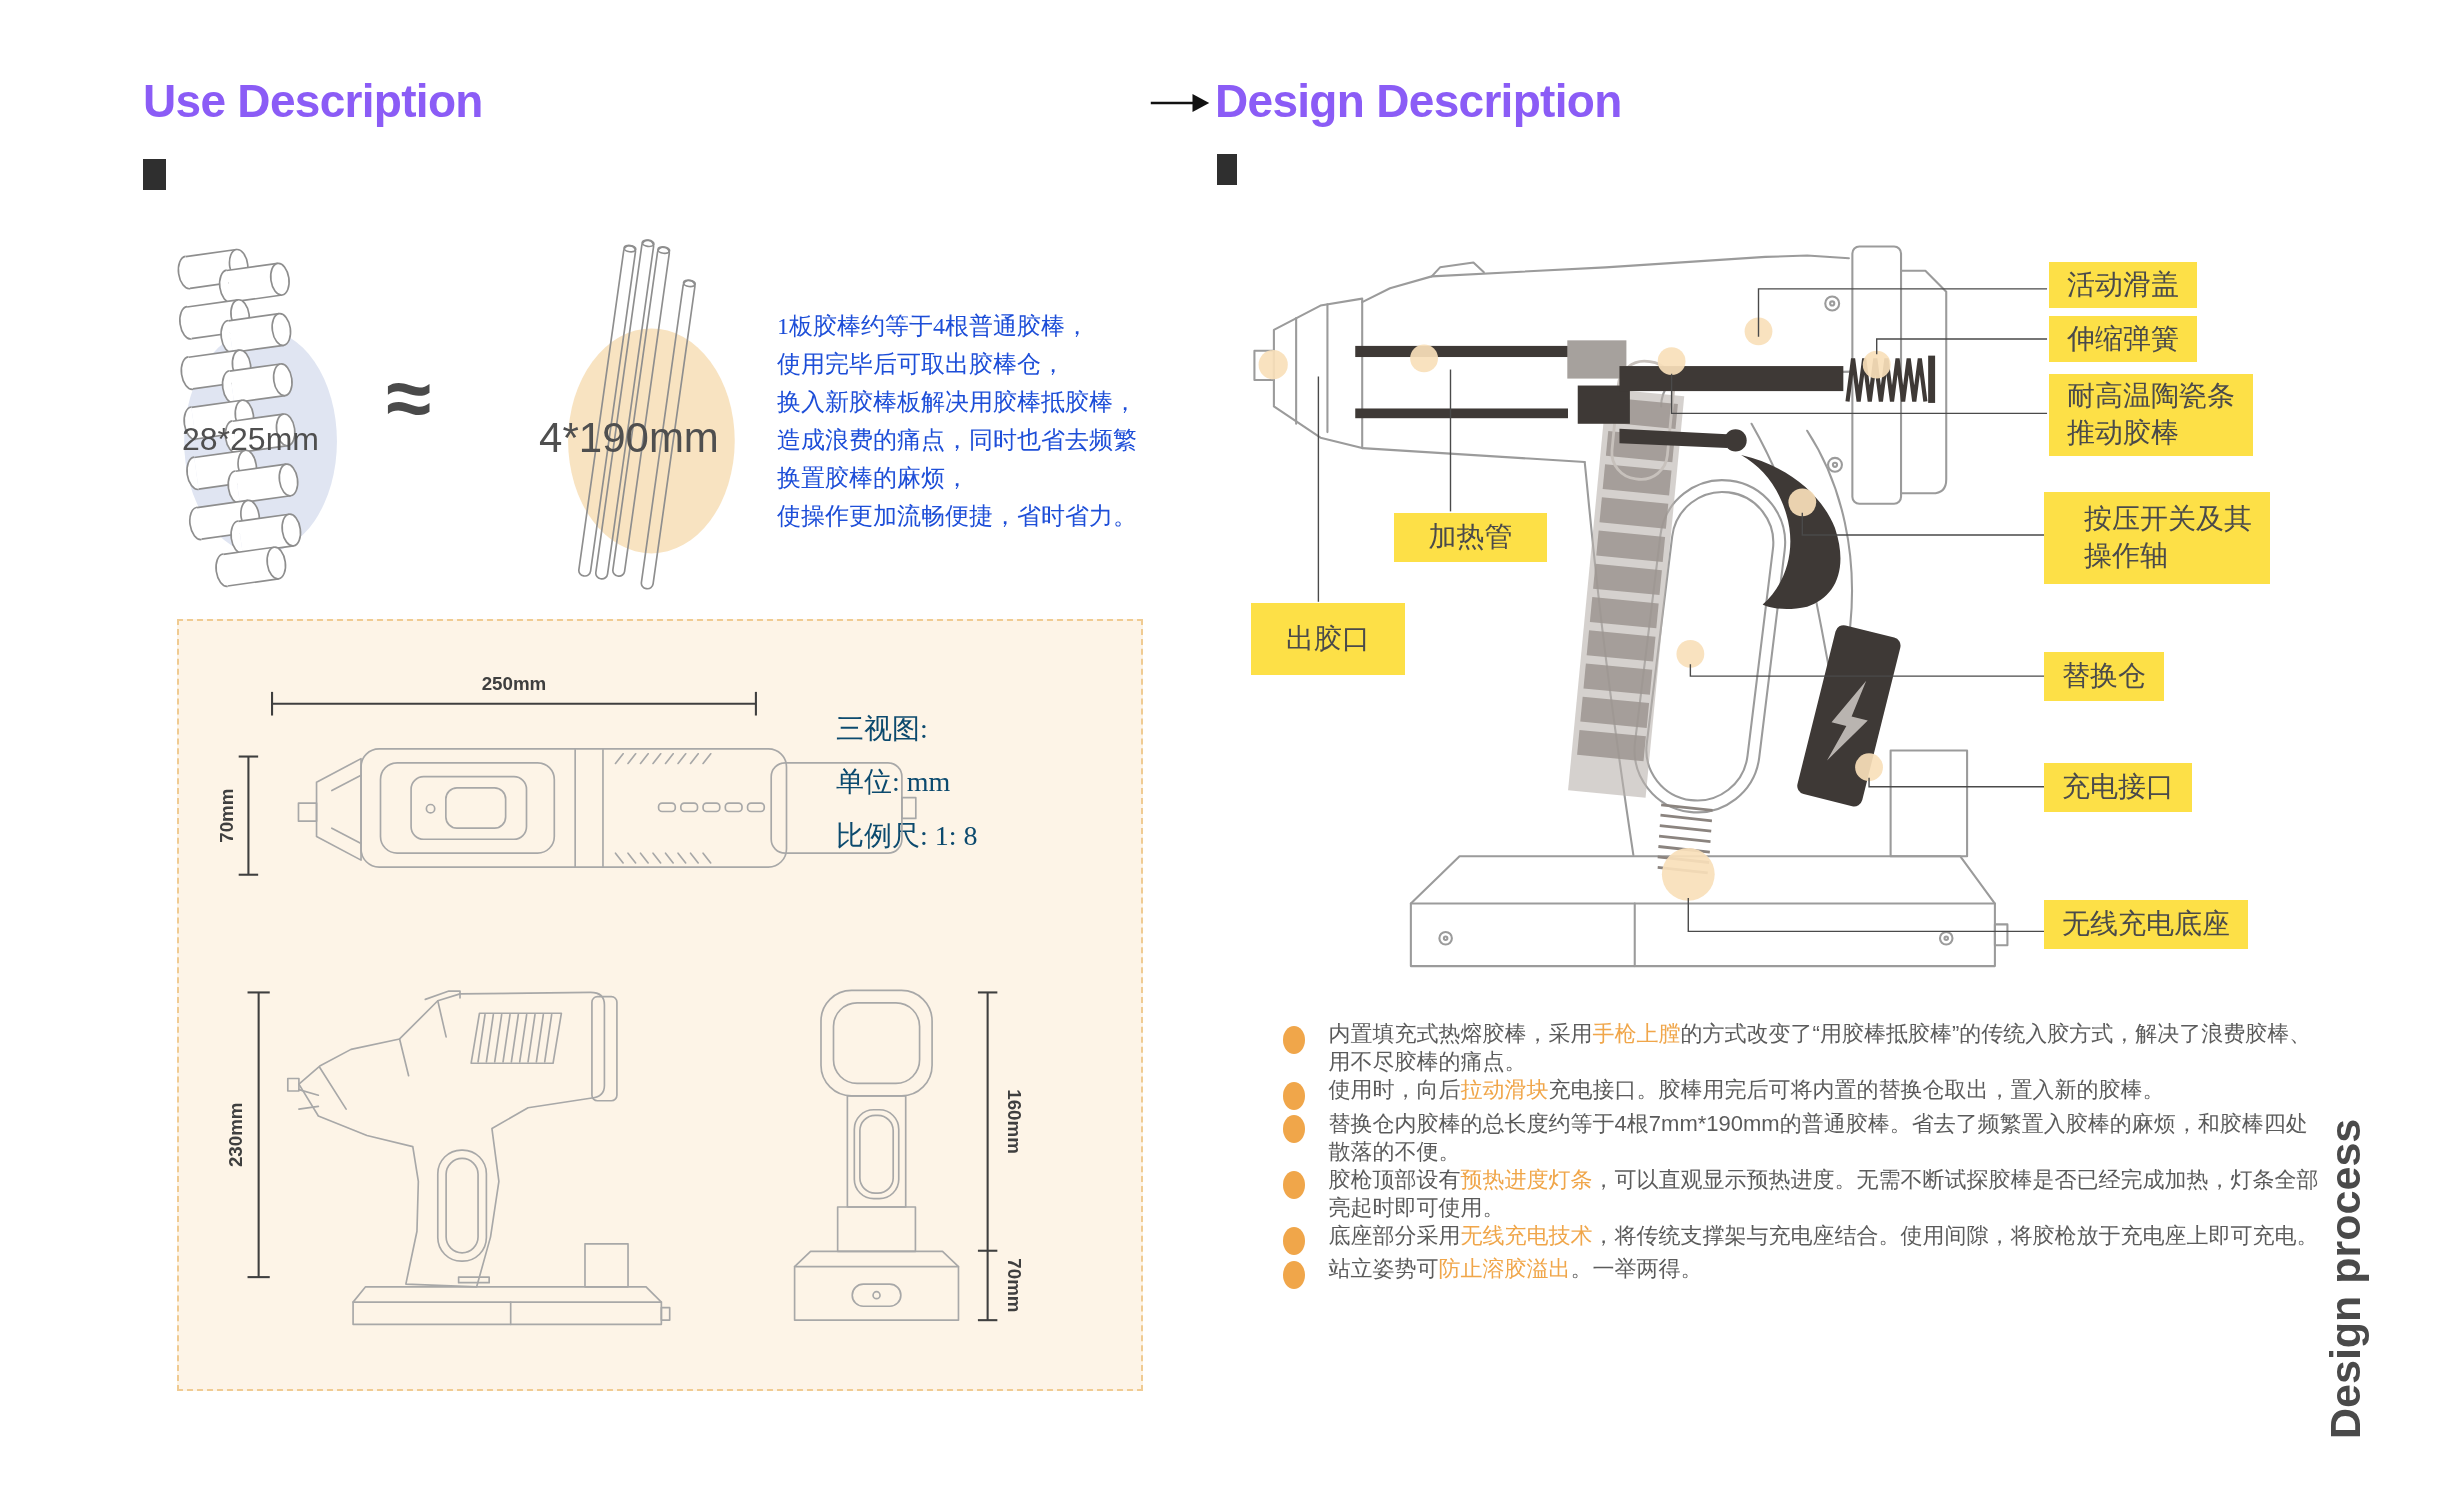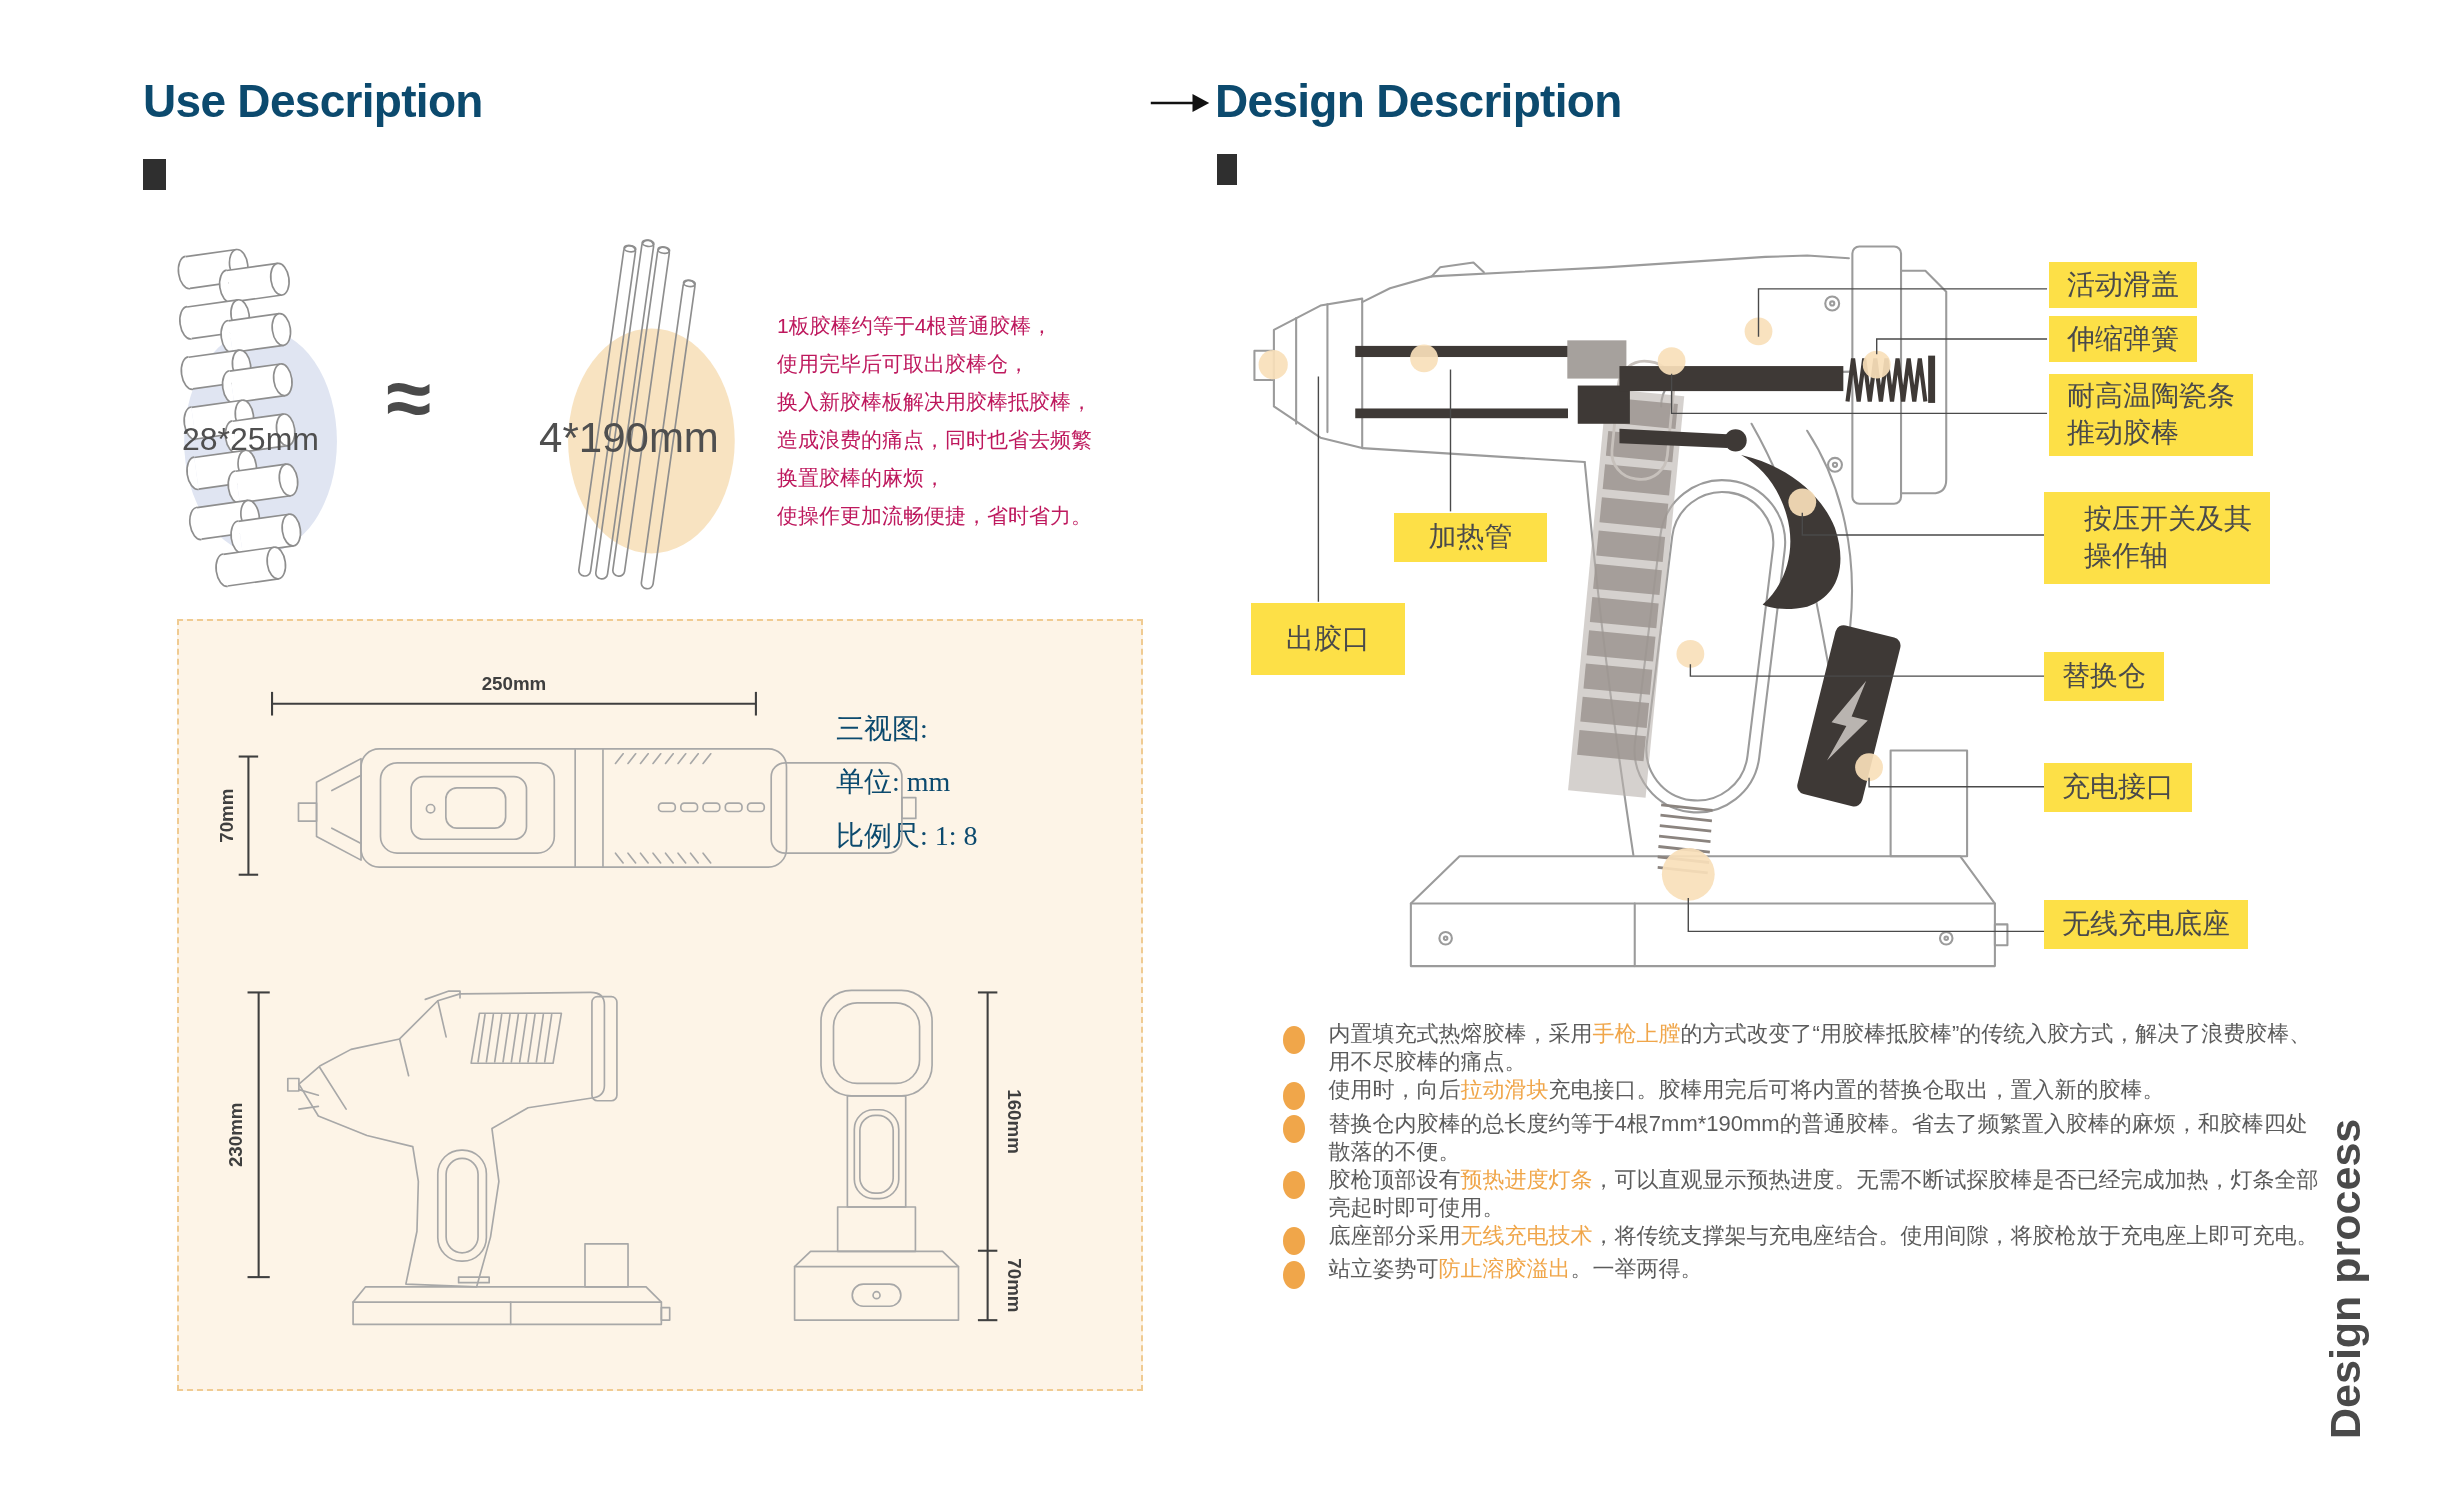--- a/index.html
+++ b/index.html
@@ -2,27 +2,27 @@
 <html style="font-size:11px"><head>
 <meta charset="utf-8">
 <style>
   html,body{margin:0;padding:0;}
   body{
     width:2438px;height:1506px;position:relative;background:#ffffff;
     font-family:"Liberation Sans","DejaVu Sans",sans-serif;overflow:hidden;
   }
   .abs{position:absolute;}
   .section-title{
-    font-size:46px;font-weight:700;color:#0c4a6e;letter-spacing:-0.7px;
+    font-size:46px;font-weight:700;color:#8b5cf6;letter-spacing:-0.7px;
     font-family:"Liberation Sans","DejaVu Sans",sans-serif;
   }
   .marker{background:#2f2f2f;}
   .size-text{color:#4f4f4f;font-weight:500;text-align:center;margin-top:37px;}
   .approx{color:#4a4a4a;font-weight:700;}
-  .para{color:#be185d;font-size:21px;line-height:38px;white-space:pre-line;}
+  .para{color:#1d4ed8;font-size:24px;line-height:38px;white-space:pre-line;font-family:Liberation Serif, serif;}
   .panel{
     background:#fdf4e7;border:2.1px dashed #f0cb92;box-sizing:border-box;
   }
   .panel-info{color:#0c4a6e;font-size:28px;font-family:Liberation Serif, serif;}
   .callout{
     background:#fde047;color:#4a4a4a;font-size:28px;line-height:1.32;
     font-family:"Liberation Serif","DejaVu Serif",serif;
     display:flex;align-items:center;padding:0 18px;box-sizing:border-box;
     white-space:pre-line;
   }

